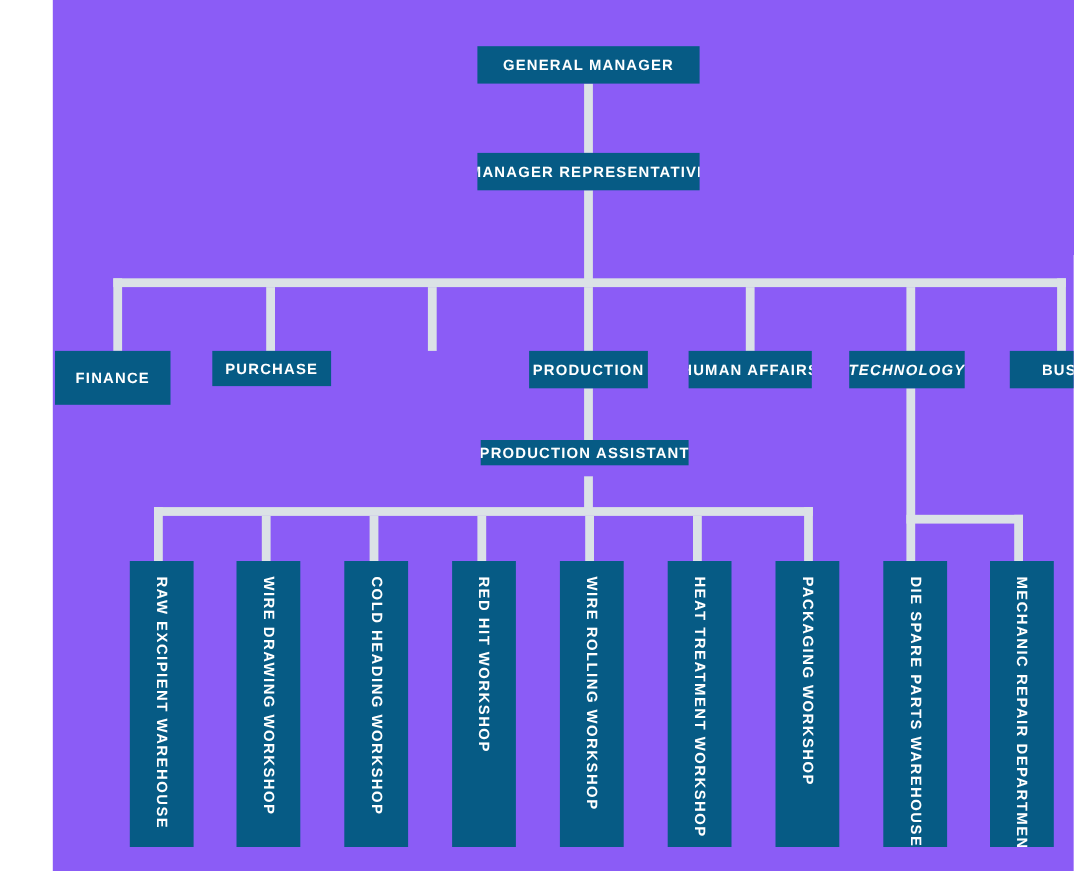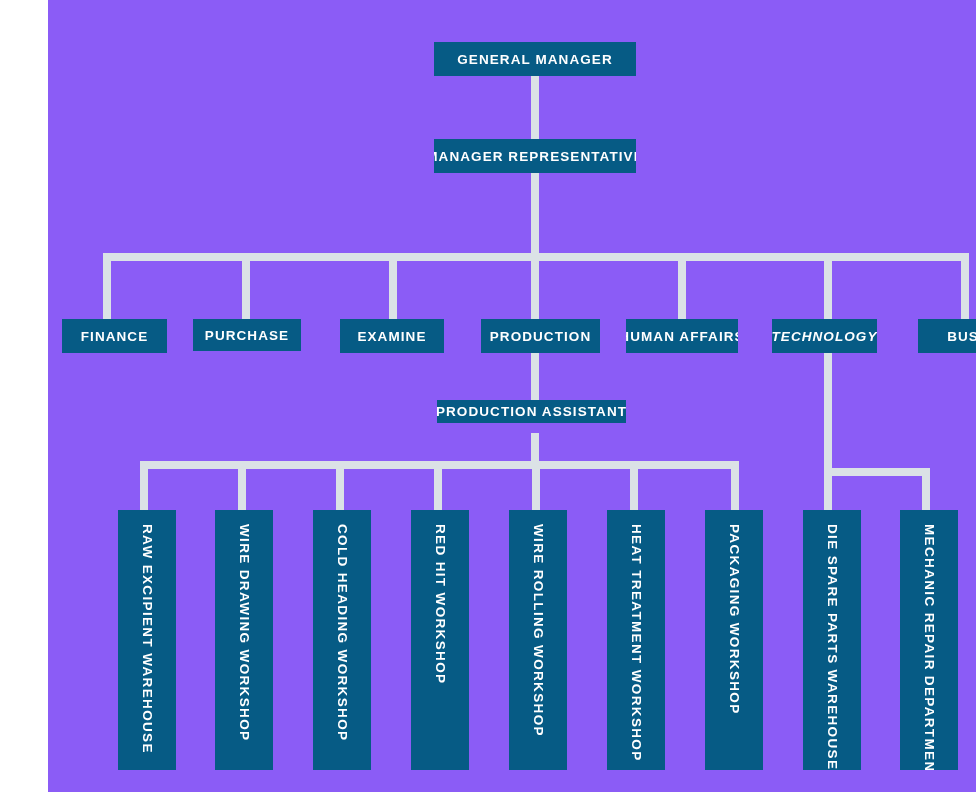--- a/index.html
+++ b/index.html
@@ -94,24 +94,23 @@
   <div class="conn" style="left:683px; top:461px; width:8px; height:49px;"></div>
 
   <div class="conn" style="left:776px; top:353px; width:8px; height:157px;"></div>
   <div class="conn" style="left:776px; top:468px; width:106px; height:8px;"></div>
   <div class="conn" style="left:874px; top:468px; width:8px; height:42px;"></div>
 
   <div class="node node-h" style="left:386px; top:42px; width:202px; height:34px;">GENERAL MANAGER</div>
 
   <div class="node node-h" style="left:386px; top:139px; width:202px; height:34px;">MANAGER REPRESENTATIVE</div>
 
-  <div class="node node-h" style="left:14px; top:319px; width:105px; height:34px;">FINANCE</div>
+  <div class="node node-h" style="left:2px; top:319px; width:105px; height:49px;">FINANCE</div>
   <div class="node node-h" style="left:145px; top:319px; width:108px; height:32px;">PURCHASE</div>
-  <div class="node node-h" style="left:292px; top:319px; width:104px; height:34px;">EXAMINE</div>
-  <div class="node node-h" style="left:433px; top:319px; width:119px; height:34px;">PRODUCTION</div>
+  <div class="node node-h" style="left:433px; top:319px; width:108px; height:34px;">PRODUCTION</div>
   <div class="node node-h" style="left:578px; top:319px; width:112px; height:34px;">HUMAN AFFAIRS</div>
   <div class="node node-h" style="left:724px; top:319px; width:105px; height:34px;font-style:italic;">TECHNOLOGY</div>
   <div class="node node-h" style="left:870px; top:319px; width:104px; height:34px;padding-left:44px;">BUSINESS</div>
 
   <div class="node node-h" style="left:389px; top:400px; width:189px; height:23px;">PRODUCTION ASSISTANT</div>
 
   <div class="node node-v align-top" style="left:70px; top:510px; width:58px; height:260px;">
     <span class="vlabel">RAW EXCIPIENT WAREHOUSE</span>
   </div>
   <div class="node node-v align-top" style="left:167px; top:510px; width:58px; height:260px;">

